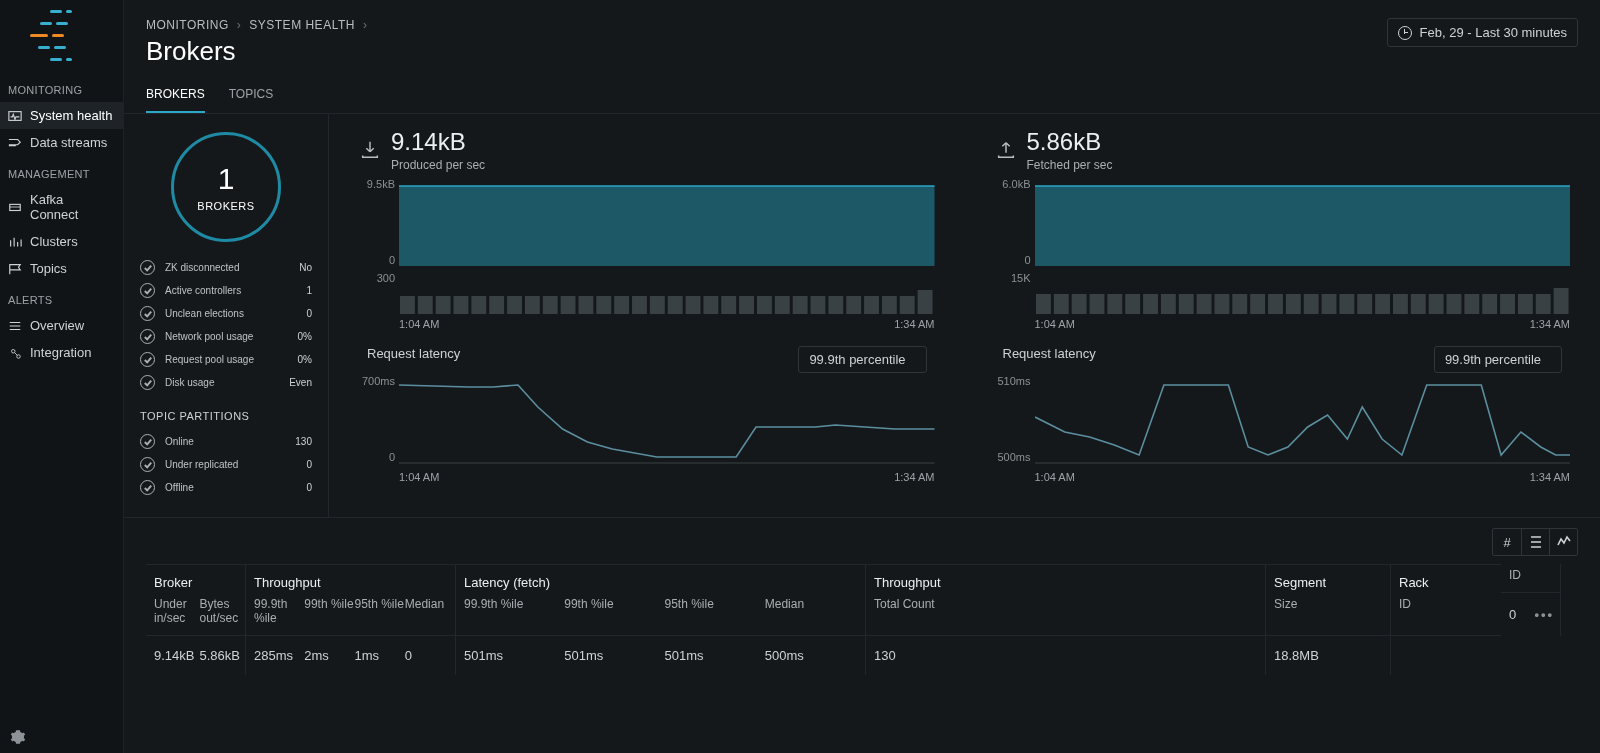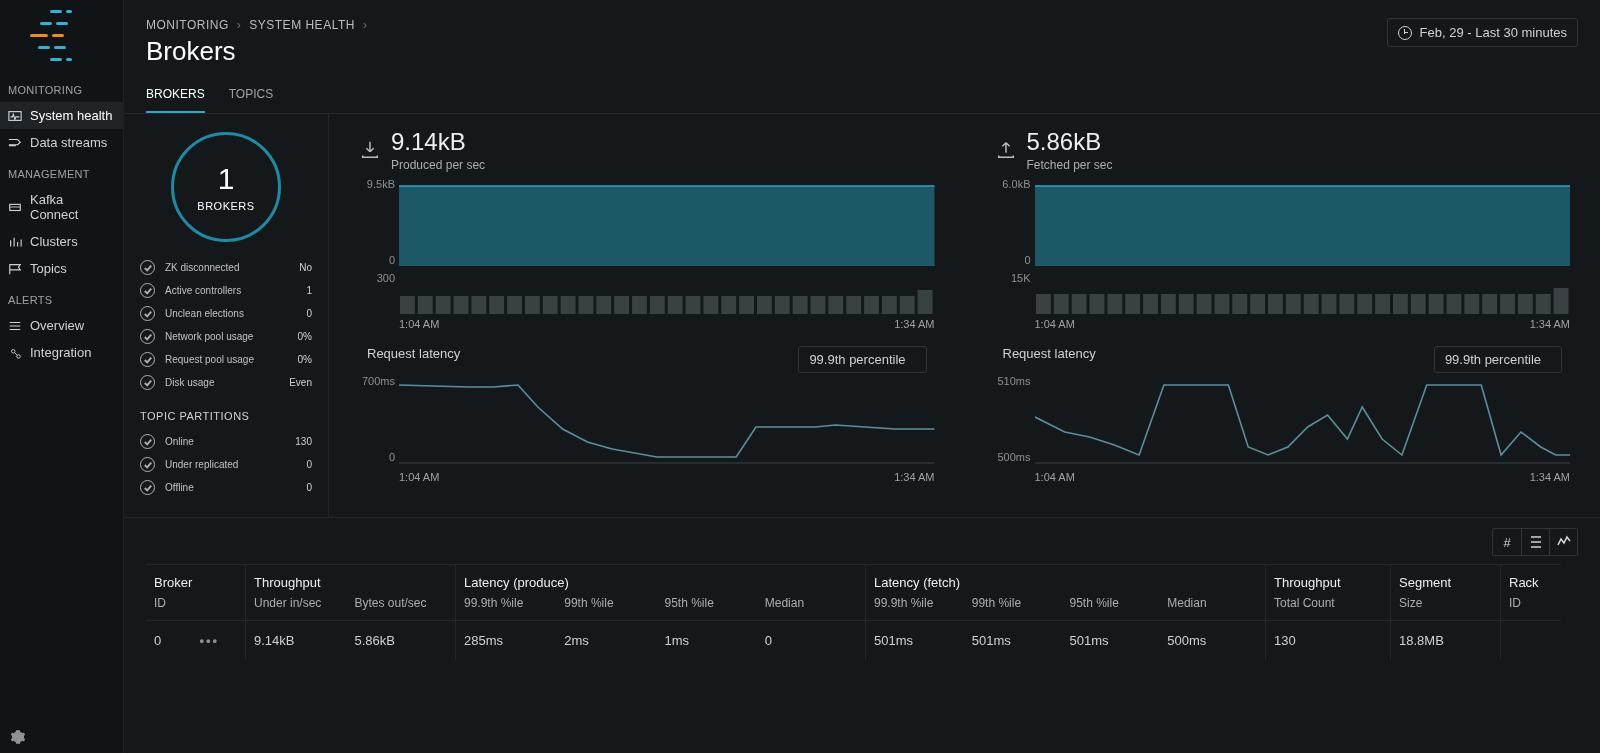--- a/index.html
+++ b/index.html
@@ -499,21 +499,20 @@
               <polyline fill="none" stroke="#cfd2d4" stroke-width="1.6" points="1,10 4,4 7,8 10,2 13,6"></polyline>
             </svg>
           </div>
       </div>
     </div>
 
     <div class="tbl-wrap">
       <div class="tbl" id="table-root">
           <div class="tbl-head1">Broker</div>
           <div class="tbl-head1">Throughput</div>
-          <div class="tbl-head1">Latency (produce)</div>
           <div class="tbl-head1">Latency (fetch)</div>
           <div class="tbl-head1">Throughput</div>
           <div class="tbl-head1">Segment</div>
           <div class="tbl-head1 no-bd">Rack</div>
           <div class="tbl-head2">
             <span>ID</span>
           </div>
           <div class="tbl-head2">
             <span>Under in/sec</span>
             <span>Bytes out/sec</span>

